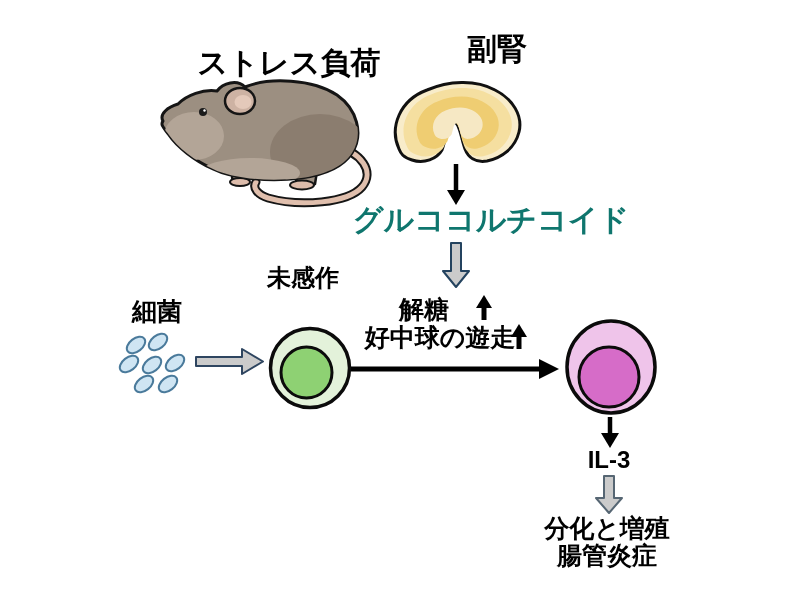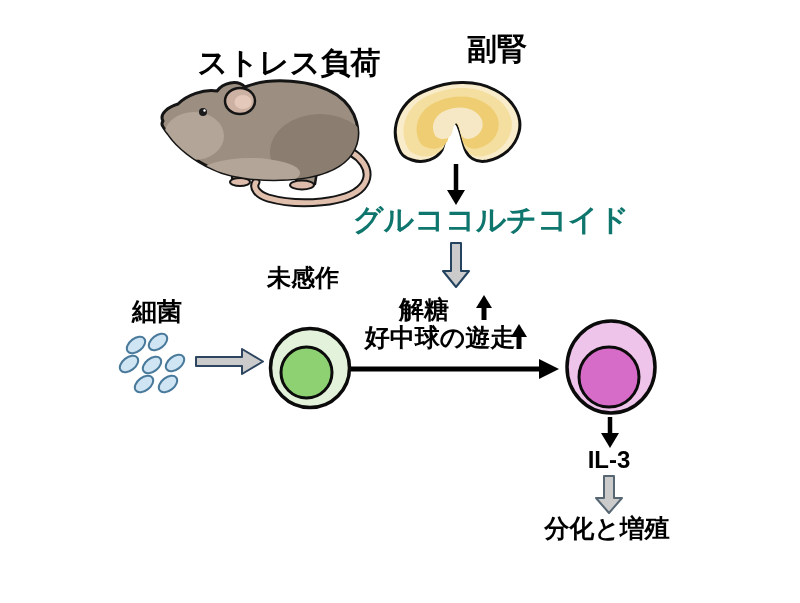--- a/index.html
+++ b/index.html
@@ -129,13 +129,14 @@
 
   <div class="lbl fs25" style="left:424px;top:295px">解糖</div>
 
   <div class="lbl fs25" style="left:440px;top:323px">好中球の遊走</div>
 
 
   <div class="lbl fs24" style="left:609px;top:447px">IL-3</div>
 
   <div class="lbl fs25" style="left:607px;top:514px">分化と増殖</div>
 
+  <div class="lbl fs25" style="left:607px;top:541px">腸管炎症</div>
 </div>
 
 </body></html>

